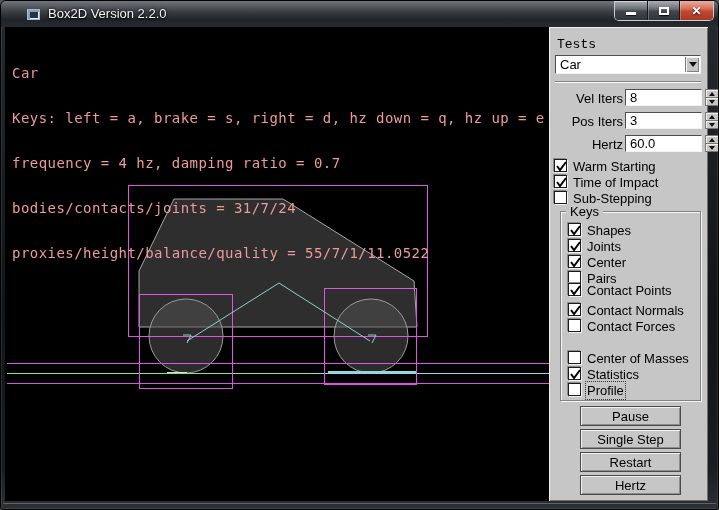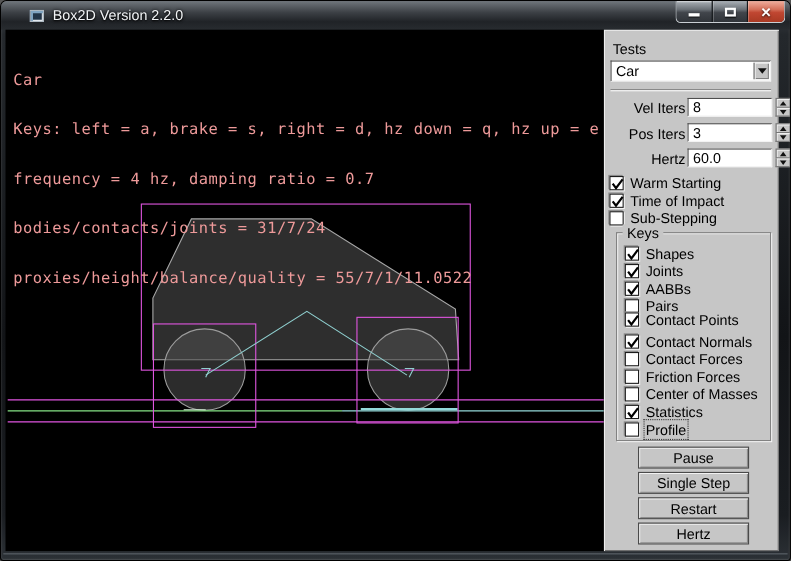--- a/index.html
+++ b/index.html
@@ -31,21 +31,21 @@
   .glyph-close{color:#fff;font-size:12px;font-weight:bold;line-height:1;text-shadow:0 1px 2px rgba(0,0,0,.8);}
   
   .canvas{position:absolute;left:4px;top:26px;width:544px;height:474px;background:#000;overflow:hidden;}
   .scene{position:absolute;left:0;top:0;}
   .hud{position:absolute;left:7px;top:9px;font-family:"DejaVu Sans Mono",monospace;
     font-size:14px;line-height:15px;letter-spacing:0.45px;white-space:pre;}
   
   .panel{position:absolute;left:548px;top:26px;width:159px;height:474px;background:#c6c6c6;
     box-shadow:inset 1px 1px 0 #efefef, inset -1px -1px 0 #6f6f6f;
     font-size:13px;color:#000;}
-  .lbl{position:absolute;}
+  .lbl{position:absolute;font-family:Liberation Mono, monospace;}
   .tests-lbl{left:8px;top:10px;}
   .combo{position:absolute;left:6px;top:28px;width:146px;height:19px;background:#fff;
     border:1px solid;border-color:#4e4e4e #f2f2f2 #f2f2f2 #4e4e4e;}
   .combo-text{position:absolute;left:4px;top:1px;font-size:13px;}
   .combo-btn{position:absolute;right:1px;top:1px;bottom:1px;width:14px;background:#c6c6c6;
     border-left:1px solid #7c7c7c;box-shadow:inset 1px 1px 0 #f0f0f0, inset -1px -1px 0 #808080;
     display:flex;align-items:center;justify-content:center;}
   .tri-down{width:0;height:0;border-left:4px solid transparent;border-right:4px solid transparent;border-top:5px solid #111;}
   .sep{position:absolute;left:6px;top:54px;width:146px;height:0;border-top:1px solid #828282;border-bottom:1px solid #fafafa;}
   .spin-row{position:absolute;left:17px;width:159px;height:17px;}
@@ -53,21 +53,21 @@
   .spin-input{position:absolute;left:59px;top:0;width:77px;height:17px;background:#fff;
     border:1px solid;border-color:#4e4e4e #f2f2f2 #f2f2f2 #4e4e4e;
     font-family:"Liberation Sans",sans-serif;font-size:13px;padding:0 0 0 4px;margin:0;outline:none;}
   .spinner{position:absolute;left:139px;top:0;width:14px;height:17px;display:flex;flex-direction:column;}
   .spin-btn{flex:1;background:#c6c6c6;border:1px solid #777;
     box-shadow:inset 1px 1px 0 #f0f0f0;display:flex;align-items:center;justify-content:center;}
   .spin-btn.down{border-top:none;}
   .tri-up-s{width:0;height:0;border-left:3px solid transparent;border-right:3px solid transparent;border-bottom:4px solid #111;}
   .tri-down-s{width:0;height:0;border-left:3px solid transparent;border-right:3px solid transparent;border-top:4px solid #111;}
   
-  .cb{position:absolute;height:14px;display:flex;align-items:center;}
+  .cb{position:absolute;height:14px;display:flex;align-items:flex-start;}
   .cb-box{width:13px;height:13px;background:#fff;border:1px solid #1c1c1c;
     box-shadow:1px 1px 0 #f2f2f2, -1px -1px 0 #8a8a8a;position:relative;flex:none;}
   .tick{display:none;position:absolute;left:0;top:0;}
   .cb.checked .tick{display:block;}
   .tick polyline{fill:none;stroke:#000;stroke-width:2;}
   .cb-label{margin-left:6px;white-space:nowrap;}
   .cb.focused .cb-label{outline:1px dotted #333;outline-offset:1px;}
   
   .groupbox{position:absolute;left:11px;top:184px;width:141px;height:190px;
     border:1px solid #828282;box-shadow:inset 1px 1px 0 #f5f5f5, 1px 1px 0 #f5f5f5;}
@@ -219,21 +219,21 @@
           </svg>
         </span>
       <span class="cb-label">Joints</span>
     </div>
     <div class="cb checked" style="left:19px;top:228px">
       <span class="cb-box">
           <svg class="tick" width="13" height="13">
             <polyline points="2,6 5,10 11,2"></polyline>
           </svg>
         </span>
-      <span class="cb-label">AABBs</span>
+      <span class="cb-label">Center</span>
     </div>
     <div class="cb" style="left:19px;top:244px">
       <span class="cb-box"></span>
       <span class="cb-label">Pairs</span>
     </div>
     <div class="cb checked" style="left:19px;top:256px">
       <span class="cb-box">
           <svg class="tick" width="13" height="13">
             <polyline points="2,6 5,10 11,2"></polyline>
           </svg>
@@ -244,24 +244,20 @@
       <span class="cb-box">
           <svg class="tick" width="13" height="13">
             <polyline points="2,6 5,10 11,2"></polyline>
           </svg>
         </span>
       <span class="cb-label">Contact Normals</span>
     </div>
     <div class="cb" style="left:19px;top:292px">
       <span class="cb-box"></span>
       <span class="cb-label">Contact Forces</span>
-    </div>
-    <div class="cb" style="left:19px;top:308px">
-      <span class="cb-box"></span>
-      <span class="cb-label">Friction Forces</span>
     </div>
     <div class="cb" style="left:19px;top:324px">
       <span class="cb-box"></span>
       <span class="cb-label">Center of Masses</span>
     </div>
     <div class="cb checked" style="left:19px;top:340px">
       <span class="cb-box">
           <svg class="tick" width="13" height="13">
             <polyline points="2,6 5,10 11,2"></polyline>
           </svg>

